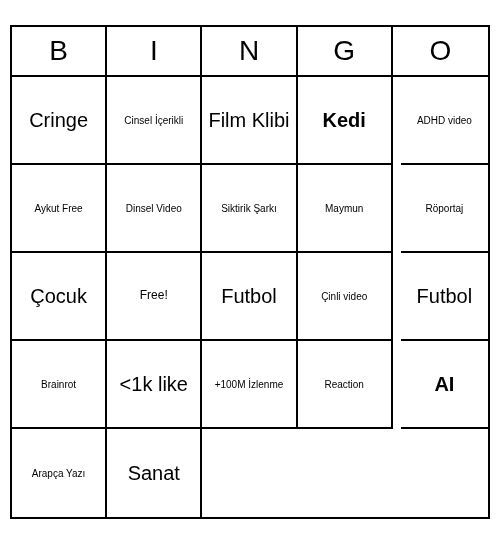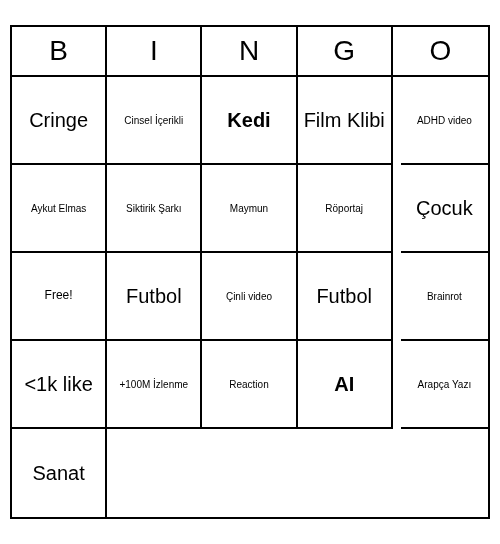--- a/index.html
+++ b/index.html
@@ -94,24 +94,25 @@
   <div class="bingo-header">
   <div class="header-cell">B</div>
       <div class="header-cell">I</div>
       <div class="header-cell">N</div>
       <div class="header-cell">G</div>
       <div class="header-cell">O</div>
     </div>
   <div class="bingo-grid">
   <div class="bingo-cell cell-medium">Cringe</div>
       <div class="bingo-cell cell-small">Cinsel İçerikli</div>
+      <div class="bingo-cell cell-medium">Film Klibi</div>
       <div class="bingo-cell cell-large">Kedi</div>
-      <div class="bingo-cell cell-medium">Film Klibi</div>
       <div class="bingo-cell cell-small">ADHD video</div>
-      <div class="bingo-cell cell-small">Aykut Elmas</div>
+      <div class="bingo-cell cell-small">Aykut Free</div>
+      <div class="bingo-cell cell-small">Dinsel Video</div>
       <div class="bingo-cell cell-small">Siktirik Şarkı</div>
       <div class="bingo-cell cell-small">Maymun</div>
       <div class="bingo-cell cell-small">Röportaj</div>
       <div class="bingo-cell cell-medium">Çocuk</div>
       <div class="bingo-cell free">Free!</div>
       <div class="bingo-cell cell-medium">Futbol</div>
       <div class="bingo-cell cell-small">Çinli video</div>
       <div class="bingo-cell cell-medium">Futbol</div>
       <div class="bingo-cell cell-small">Brainrot</div>
       <div class="bingo-cell cell-medium">&lt;1k like</div>

